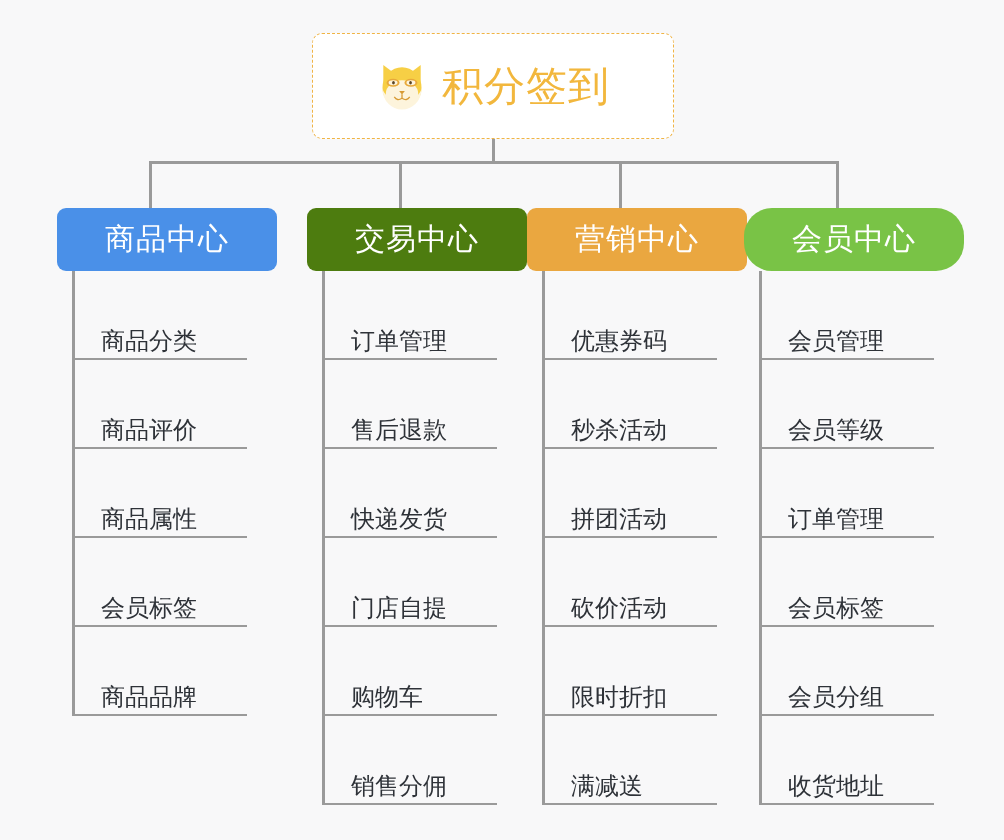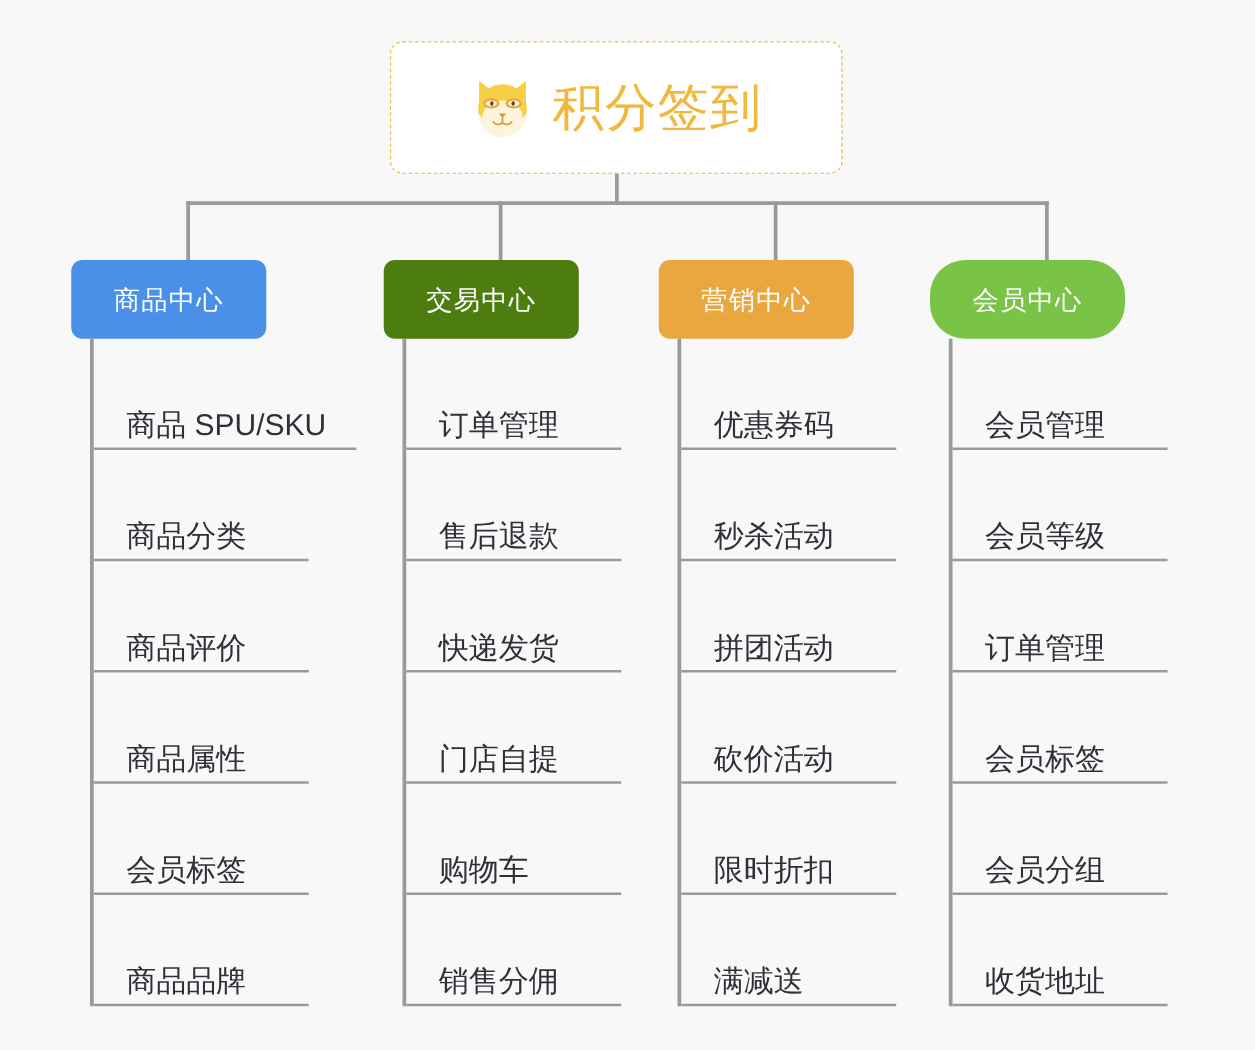--- a/index.html
+++ b/index.html
@@ -59,28 +59,28 @@
   .conn-v { width: 3px; }
   .conn-h { height: 3px; }
 
   
   .branch {
     position: absolute;
     top: 208px;
   }
   .cat-box {
     position: relative;
-    width: 156px;
+    width: 220px;
     height: 63px;
     border-radius: 9px;
     display: flex;
     align-items: center;
     justify-content: center;
     color: #ffffff;
-    font-size: 21px;
+    font-size: 30px;
     letter-spacing: 1px;
     box-sizing: border-box;
   }
 
   
   .leaf-list {
     position: relative;
     margin-left: 15px;
     margin-top: 0;
     padding-top: 0;
@@ -145,23 +145,20 @@
   <div class="conn conn-v" style="left: 149px; top: 161px; height: 48px; background: rgb(154, 154, 154);"></div>
   <div class="conn conn-v" style="left: 399px; top: 161px; height: 48px; background: rgb(154, 154, 154);"></div>
   <div class="conn conn-v" style="left: 619px; top: 161px; height: 48px; background: rgb(154, 154, 154);"></div>
   <div class="conn conn-v" style="left: 836px; top: 161px; height: 48px; background: rgb(154, 154, 154);"></div>
 
   <div class="branch" style="left:57px;">
     <div class="cat-box" style="background: rgb(74, 144, 232);">
       <span>商品中心</span>
     </div>
     <div class="leaf-list">
-      <div class="leaf-item wide">
-        <span class="leaf-label">商品 SPU/SKU</span>
-      </div>
       <div class="leaf-item">
         <span class="leaf-label">商品分类</span>
       </div>
       <div class="leaf-item">
         <span class="leaf-label">商品评价</span>
       </div>
       <div class="leaf-item">
         <span class="leaf-label">商品属性</span>
       </div>
       <div class="leaf-item">

